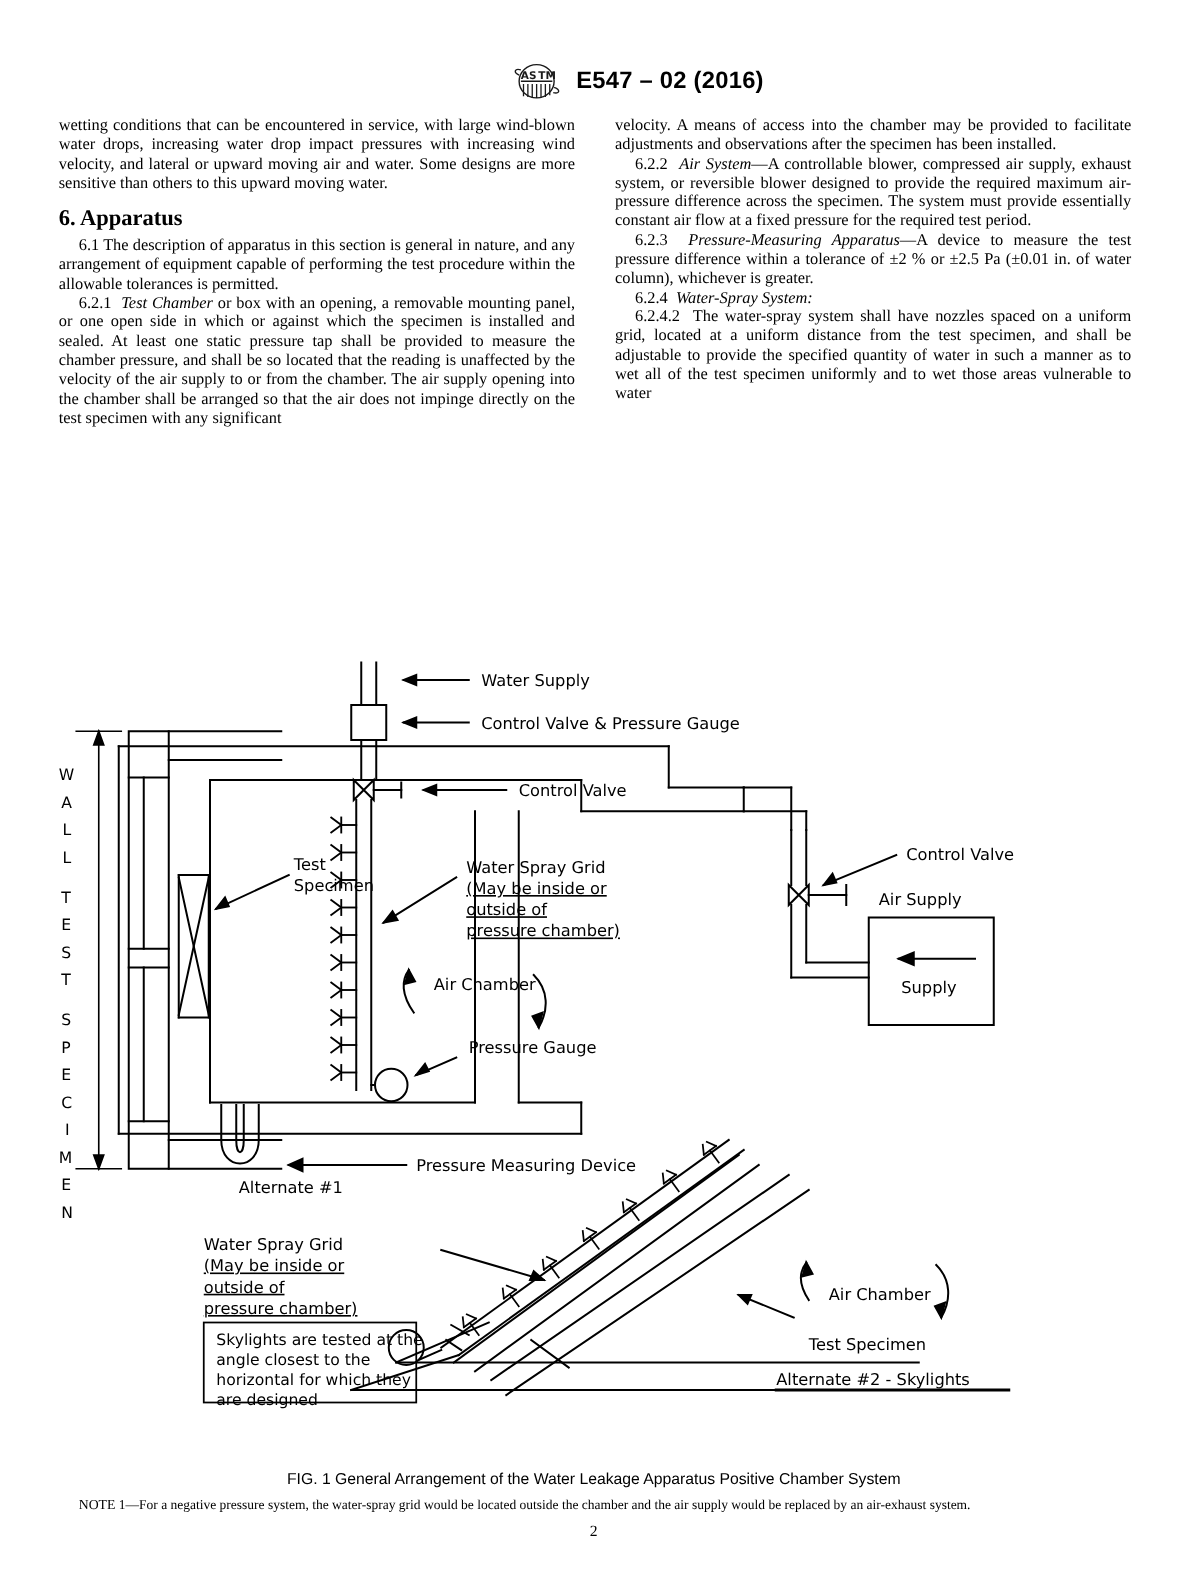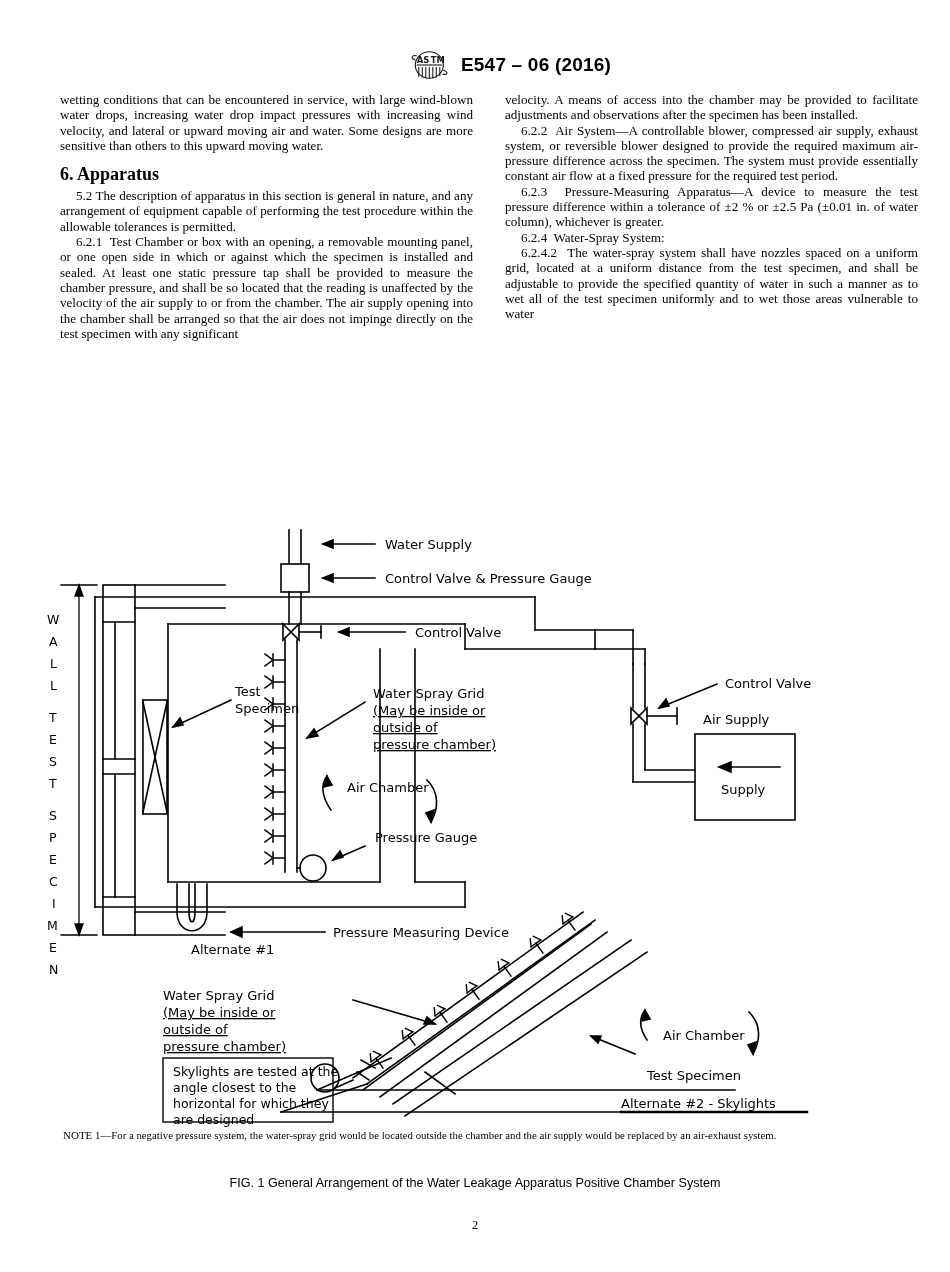--- a/index.html
+++ b/index.html
@@ -37,21 +37,20 @@
   }
 
   
   .columns {
     position: absolute;
     top: 92px;
     left: 47px;
     width: 858px;
     display: flex;
     gap: 32px;
-    margin-left: 13px;
   }
   .col { width: 413px; }
 
   p.body-par {
     margin: 0;
     font-size: 13.1px;
     line-height: 15.3px;
     text-align: justify;
     text-justify: inter-word;
     hyphens: manual;
@@ -67,36 +66,36 @@
   .note-label {
     font-variant: small-caps;
     font-size: 12.6px;
   }
   h3.sec-head {
     margin: 14px 0 6px 0;
     font-size: 18px;
     font-weight: bold;
     line-height: 15px;
   }
-  .ital { }
+  .ital { font-style: italic; }
   .link { color: #cc2222; }
   sup { font-size: 0.68em; vertical-align: super; line-height: 0; }
 
   
   .figure-wrap {
     position: absolute;
     top: 512px;
     left: 0;
     width: 950px;
   }
   .figure-svg { display: block; margin: 0 auto; }
 
   .fig-note {
     position: absolute;
-    top: 1118px;
+    top: 1187px;
     left: 47px;
     width: 858px;
     font-size: 10.8px;
     line-height: 13.4px;
     text-align: justify;
     text-indent: 16px;
   }
   .fig-note .note-label { font-size: 11px; }
 
   .fig-caption {
@@ -154,32 +153,32 @@
     <g stroke="#1a1a1a" stroke-width="1.5">
       <path d="M14 27 L14 41"></path>
         <path d="M19 27 L19 42"></path>
         <path d="M24 27 L24 43"></path>
       <path d="M29 27 L29 43"></path>
         <path d="M34 27 L34 43"></path>
         <path d="M39 27 L39 42"></path>
       <path d="M44 27 L44 40"></path>
     </g>
   </svg>
-  <span class="designation">E547 – 06 (2016)</span>
+  <span class="designation">E547 – 02 (2016)</span>
 </div>
 
 <div class="columns">
 
   <div class="col">
     <p class="body-par">wetting conditions that can be encountered in service, with large wind-blown water drops, increasing water drop impact pressures with increasing wind velocity, and lateral or upward moving air and water. Some designs are more sensitive than others to this upward moving water.</p>
 
 
     <h3 class="sec-head">6. Apparatus</h3>
 
-    <p class="body-par indent">5.2  The description of apparatus in this section is general in nature, and any arrangement of equipment capable of performing the test procedure within the allowable tolerances is permitted.</p>
+    <p class="body-par indent">6.1  The description of apparatus in this section is general in nature, and any arrangement of equipment capable of performing the test procedure within the allowable tolerances is permitted.</p>
 
 
     <p class="body-par" style="text-indent:16px;"><span>6.2.1</span>&nbsp; <span class="ital">Test Chamber</span> <span>or box with an opening, a removable mounting panel, or one open side in which or against which the specimen is installed and sealed. At least one static pressure tap shall be provided to measure the chamber pressure, and shall be so located that the reading is unaffected by the velocity of the air supply to or from the chamber. The air supply opening into the chamber shall be arranged so that the air does not impinge directly on the test specimen with any significant</span></p>
   </div>
 
   <div class="col">
     <p class="body-par">velocity. A means of access into the chamber may be provided to facilitate adjustments and observations after the specimen has been installed.</p>
 
     <p class="body-par" style="text-indent:16px;"><span>6.2.2</span>&nbsp; <span class="ital">Air System</span><span>—A controllable blower, compressed air supply, exhaust system, or reversible blower designed to provide the required maximum air-pressure difference across the specimen. The system must provide essentially constant air flow at a fixed pressure for the required test period.</span></p>
 

